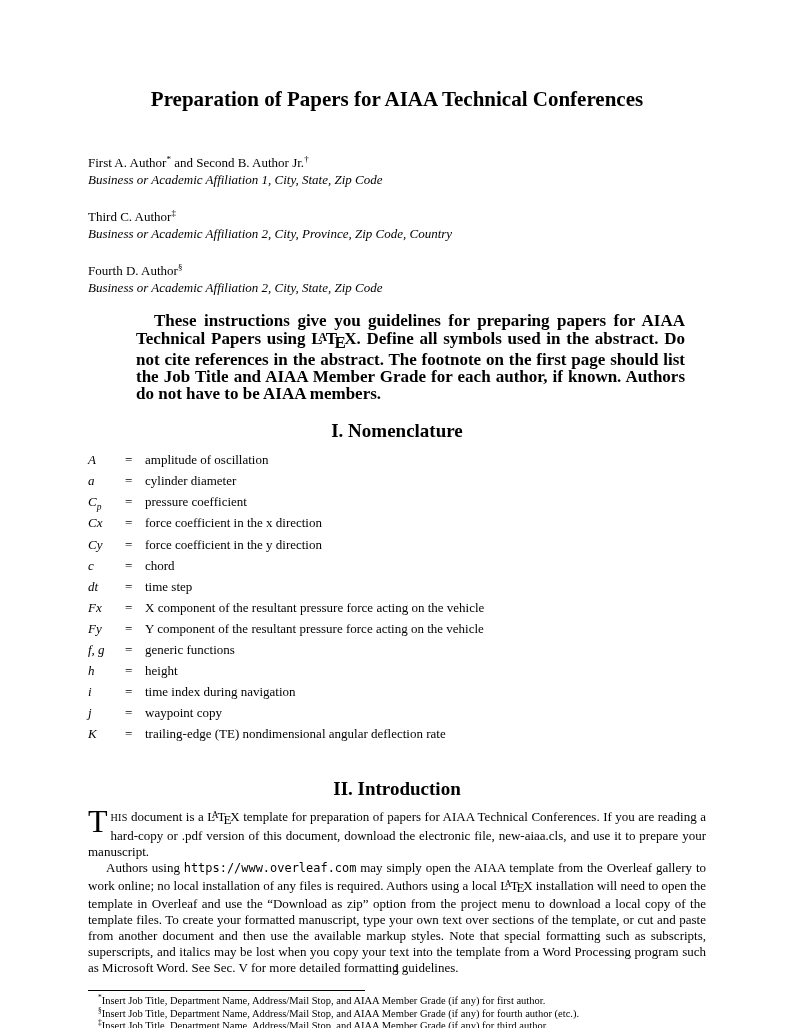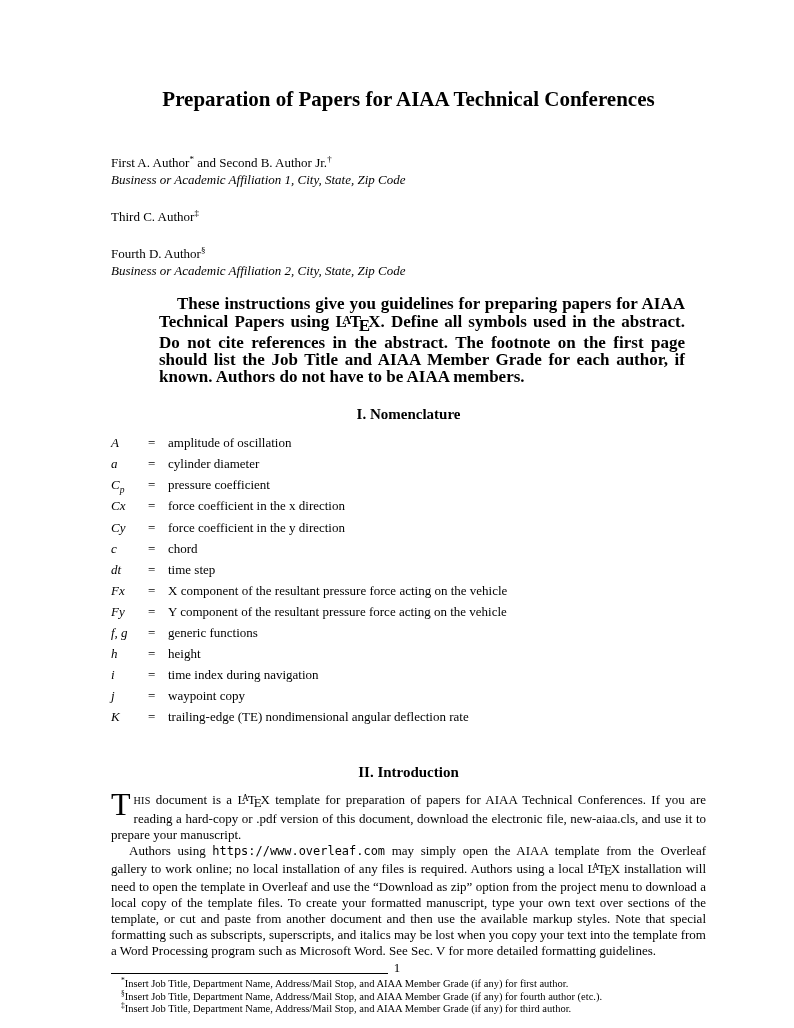--- a/index.html
+++ b/index.html
@@ -5,21 +5,20 @@
   * { box-sizing: border-box; }
   html, body { margin: 0; padding: 0; background: #ffffff; }
   .page {
     position: relative;
     width: 794px;
     height: 1028px;
     background: #ffffff;
     color: #000000;
     font-family: "Liberation Serif", "DejaVu Serif", serif;
     overflow: hidden;
-    padding-left: 23px;
   }
   .content { padding: 0 88px; }
 
   h1, h2, p { margin: 0; }
 
   .title {
     margin-top: 86px;
     text-align: center;
     font-size: 21px;
     line-height: 26px;
@@ -41,21 +40,21 @@
     margin: 16px 21px 0 48px;
     font-size: 17px;
     line-height: 17px;
     font-weight: bold;
     text-align: justify;
     text-indent: 18px;
   }
 
   .section-heading {
     text-align: center;
-    font-size: 15px;
+    font-size: 19px;
     line-height: 18px;
     font-weight: bold;
   }
   .heading-nomenclature { margin-top: 20px; }
   .heading-introduction { margin-top: 33px; }
 
   .nomenclature { margin-top: 12px; font-size: 13px; line-height: 15.5px; }
   .nom-row { display: grid; grid-template-columns: 37px 20px 1fr; }
   .nom-sym { font-style: italic; }
   .nom-sym sub { font-size: 9.5px; }
@@ -118,20 +117,21 @@
 
     <h1 class="title">Preparation of Papers for AIAA Technical Conferences</h1>
 
     <div class="authors">
       <div class="author-group">
         <div><span>First A. Author</span><sup class="mark">*</sup><span> and Second B. Author Jr.</span><sup class="mark">†</sup></div>
         <div class="affiliation">Business or Academic Affiliation 1, City, State, Zip Code</div>
       </div>
       <div class="author-group">
         <div><span>Third C. Author</span><sup class="mark">‡</sup></div>
+        <div class="affiliation">Business or Academic Affiliation 2, City, Province, Zip Code, Country</div>
       </div>
       <div class="author-group">
         <div><span>Fourth D. Author</span><sup class="mark">§</sup></div>
         <div class="affiliation">Business or Academic Affiliation 2, City, State, Zip Code</div>
       </div>
     </div>
 
     <p class="abstract"><span>These instructions give you guidelines for preparing papers for AIAA Technical Papers using </span><span class="latex"><span>L</span><span class="lx-a">A</span><span>T</span><span class="lx-e">E</span><span>X</span></span><span>. Define all symbols used in the abstract. Do not cite references in the abstract. The footnote on the first page should list the Job Title and AIAA Member Grade for each author, if known. Authors do not have to be AIAA members.</span></p>
 
     <h2 class="section-heading heading-nomenclature">I. Nomenclature</h2>

